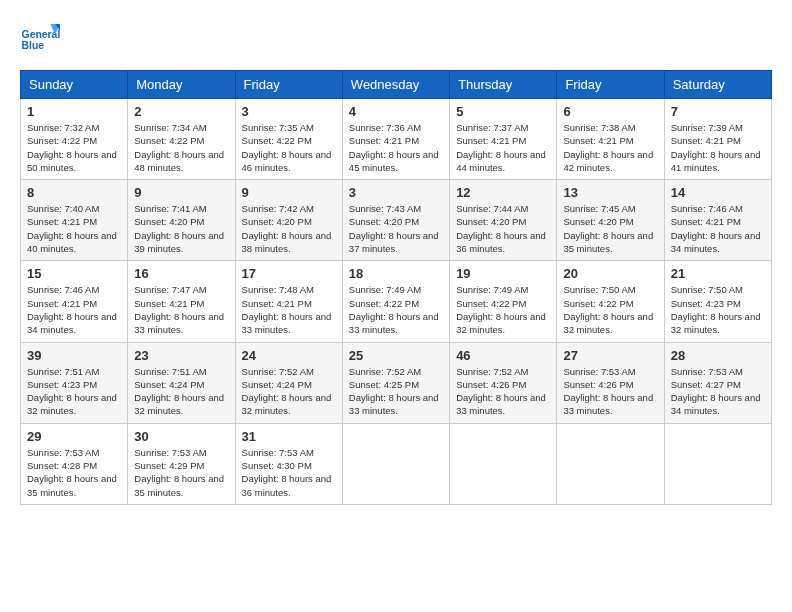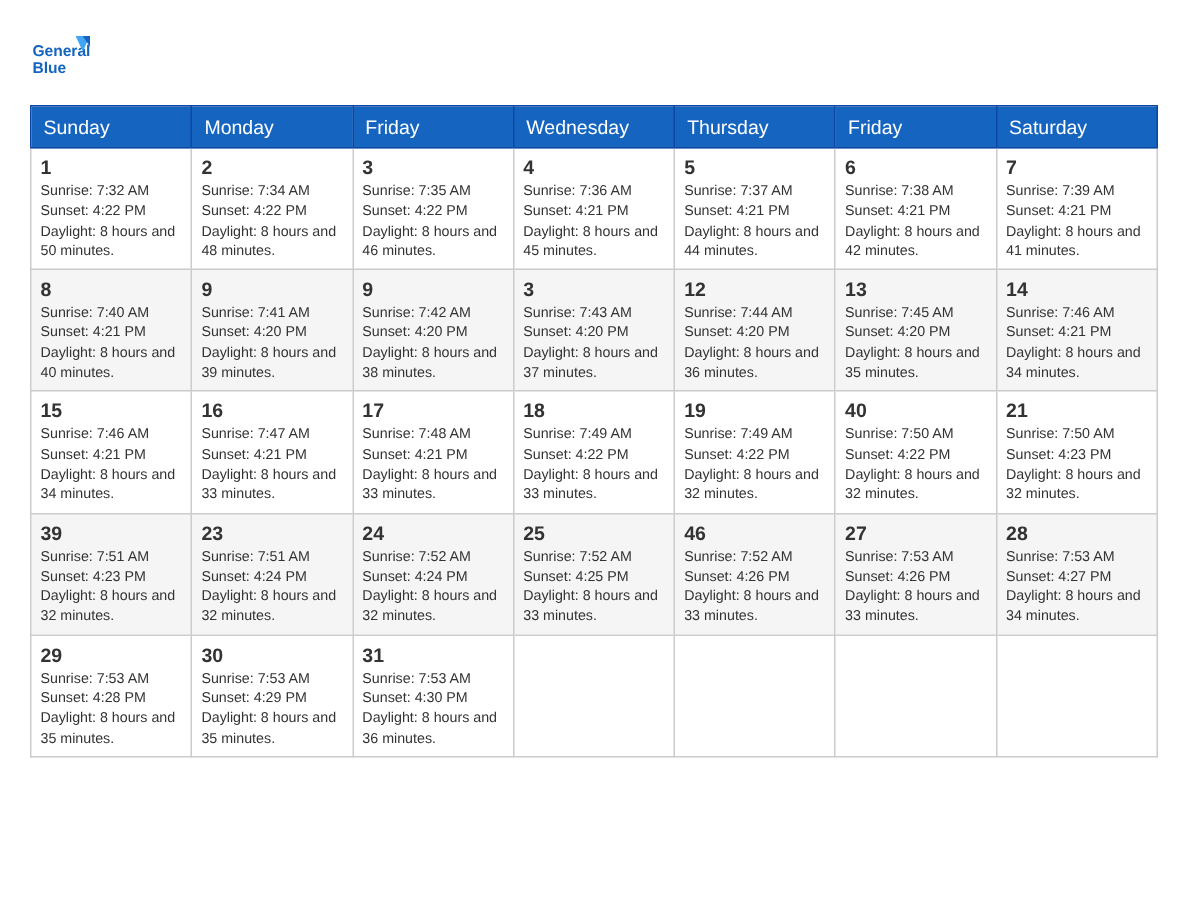--- a/index.html
+++ b/index.html
@@ -179,21 +179,21 @@
         </td>
         <td>
           <span class="day-num">18</span>
           <div class="cell-text">Sunrise: 7:49 AM<br>Sunset: 4:22 PM<br>Daylight: 8 hours and 33 minutes.</div>
         </td>
         <td>
           <span class="day-num">19</span>
           <div class="cell-text">Sunrise: 7:49 AM<br>Sunset: 4:22 PM<br>Daylight: 8 hours and 32 minutes.</div>
         </td>
         <td>
-          <span class="day-num">40</span>
+          <span class="day-num">20</span>
           <div class="cell-text">Sunrise: 7:50 AM<br>Sunset: 4:22 PM<br>Daylight: 8 hours and 32 minutes.</div>
         </td>
         <td>
           <span class="day-num">21</span>
           <div class="cell-text">Sunrise: 7:50 AM<br>Sunset: 4:23 PM<br>Daylight: 8 hours and 32 minutes.</div>
         </td>
       </tr>
       <tr>
         <td>
           <span class="day-num">39</span>

